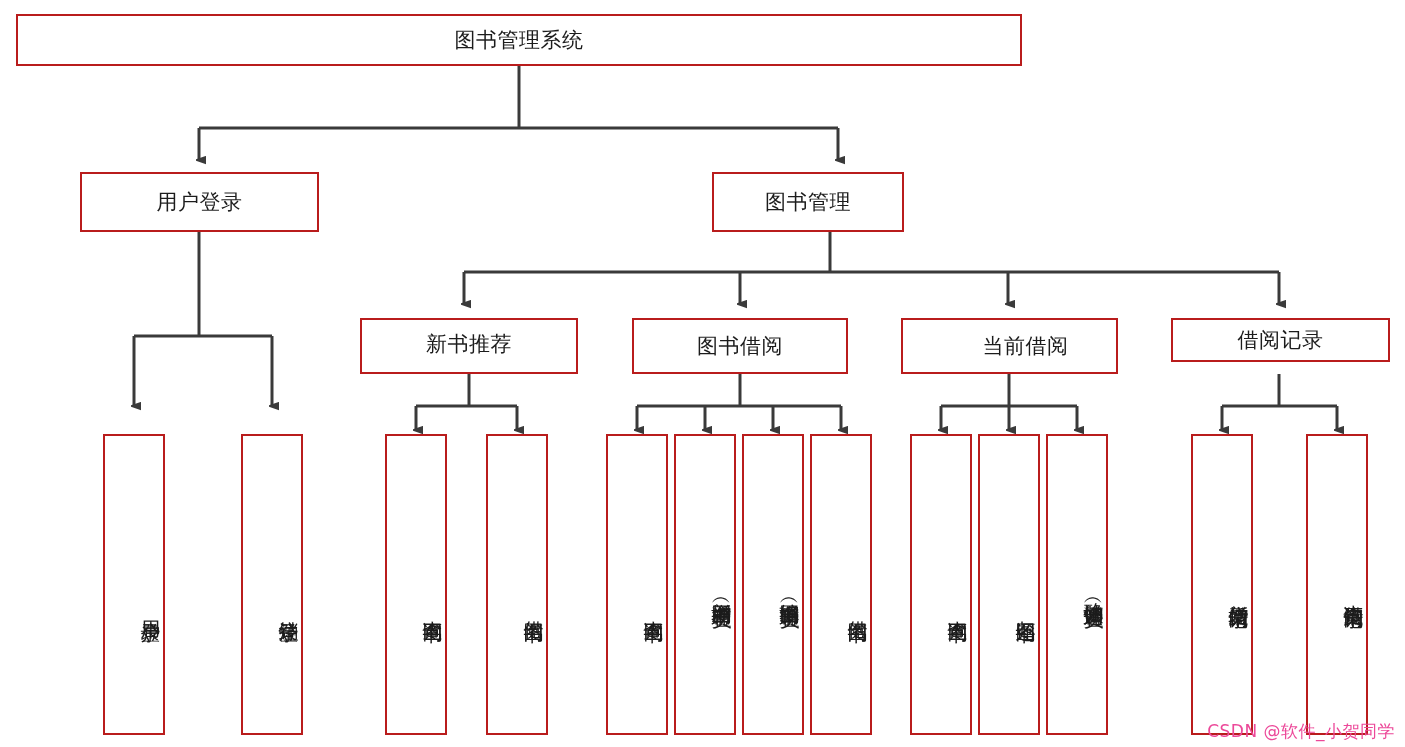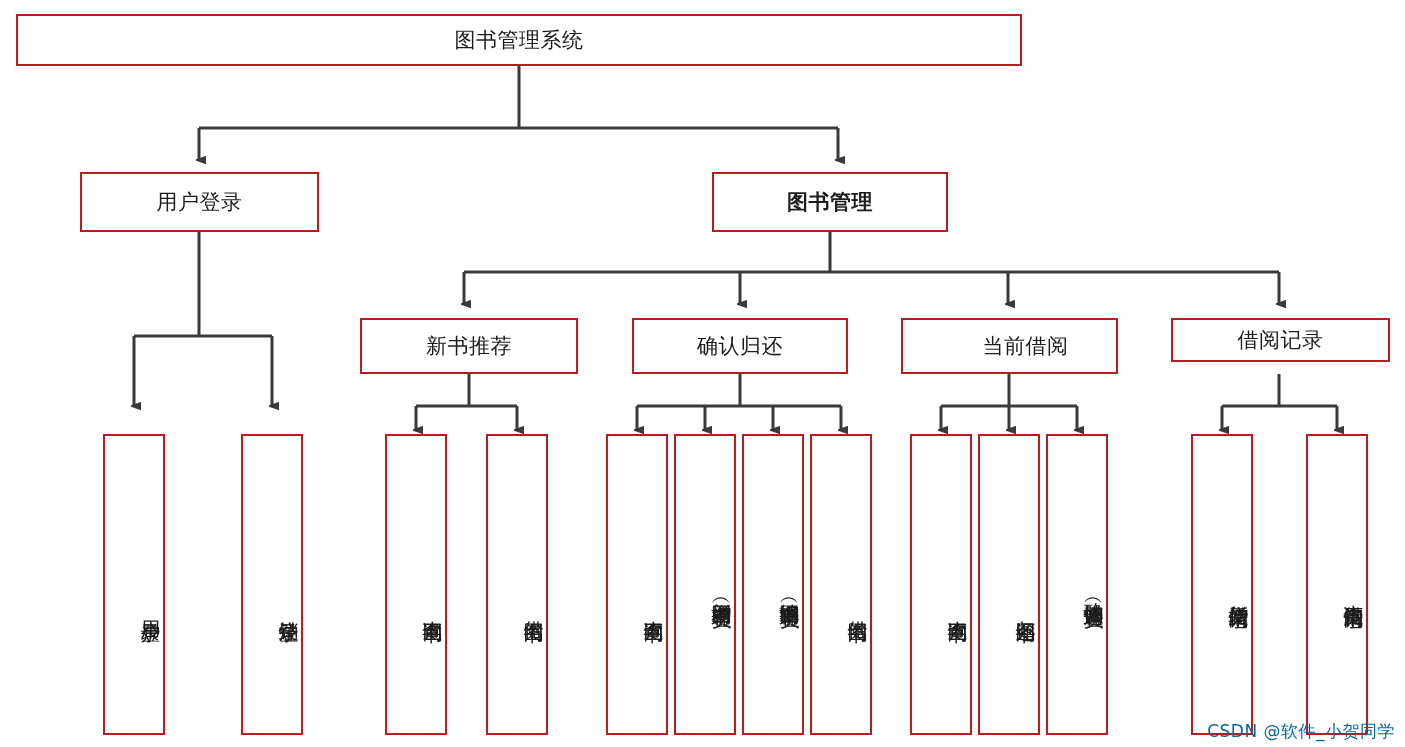--- a/index.html
+++ b/index.html
@@ -55,21 +55,21 @@
   }
   .node-label {
     display: block;
     white-space: pre-wrap;
   }
   #watermark {
     position: absolute;
     right: 10px;
     bottom: 4px;
     font-size: 17px;
-    color: #0369a1;
+    color: #ec4899;
     letter-spacing: 0.5px;
     white-space: nowrap;
   }
 </style>
 </head>
 <body>
 
 <div id="canvas">
 
   <svg class="edges" viewBox="0 0 1405 747">
@@ -122,29 +122,29 @@
     </g>
   </svg>
 
   <div class="node horiz" style="left:16px; top:14px; width:1006px; height:52px;">
     <span class="node-label">图书管理系统</span>
   </div>
 
   <div class="node horiz" style="left:80px; top:172px; width:239px; height:60px;">
     <span class="node-label">用户登录</span>
   </div>
-  <div class="node horiz" style="left:712px; top:172px; width:236px; height:60px;font-weight:bold;">
+  <div class="node horiz" style="left:712px; top:172px; width:192px; height:60px;">
     <span class="node-label">图书管理</span>
   </div>
 
-  <div class="node horiz" style="left:360px; top:318px; width:218px; height:56px;">
+  <div class="node horiz" style="left:360px; top:318px; width:218px; height:56px;font-family:Liberation Mono, monospace;">
     <span class="node-label">新书推荐</span>
   </div>
   <div class="node horiz" style="left:632px; top:318px; width:216px; height:56px;">
-    <span class="node-label">确认归还</span>
+    <span class="node-label">图书借阅</span>
   </div>
   <div class="node horiz" style="left:901px; top:318px; width:217px; height:56px;padding-left:32px;">
     <span class="node-label">当前借阅</span>
   </div>
   <div class="node horiz" style="left:1171px; top:318px; width:219px; height:44px;">
     <span class="node-label">借阅记录</span>
   </div>
 
   <div class="node vert" style="left:103px; top:434px; width:62px; height:301px;">
     <span class="node-label">用户登录</span>

